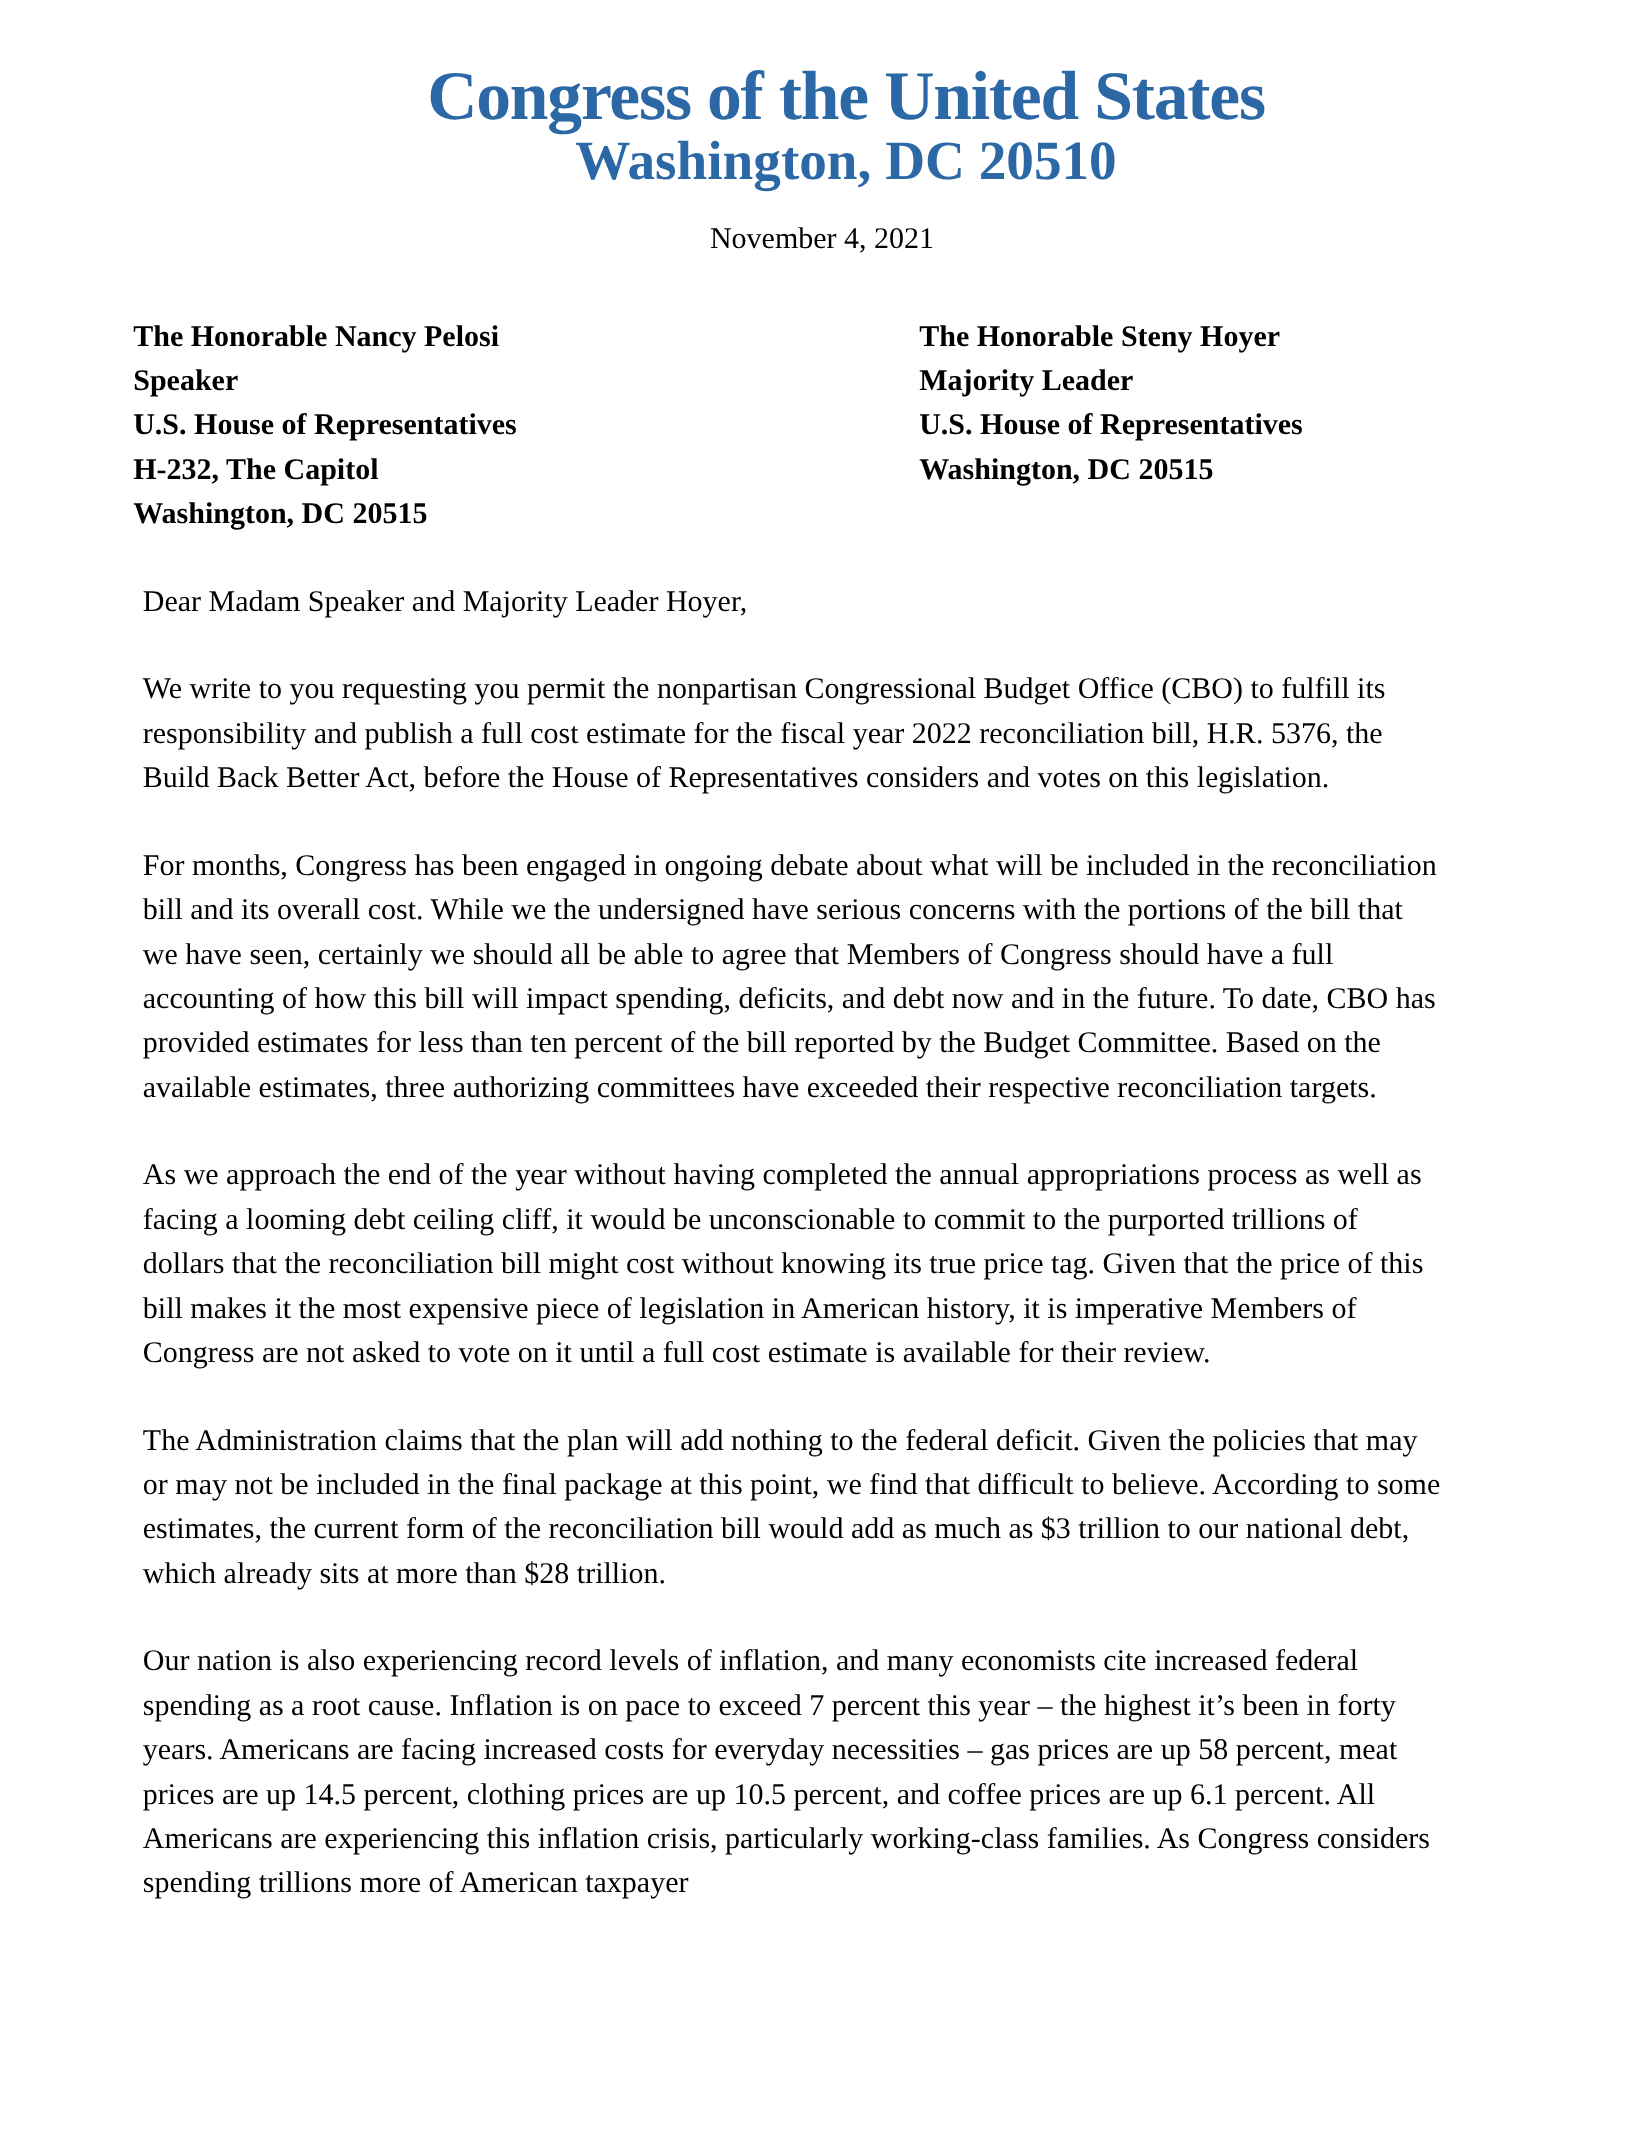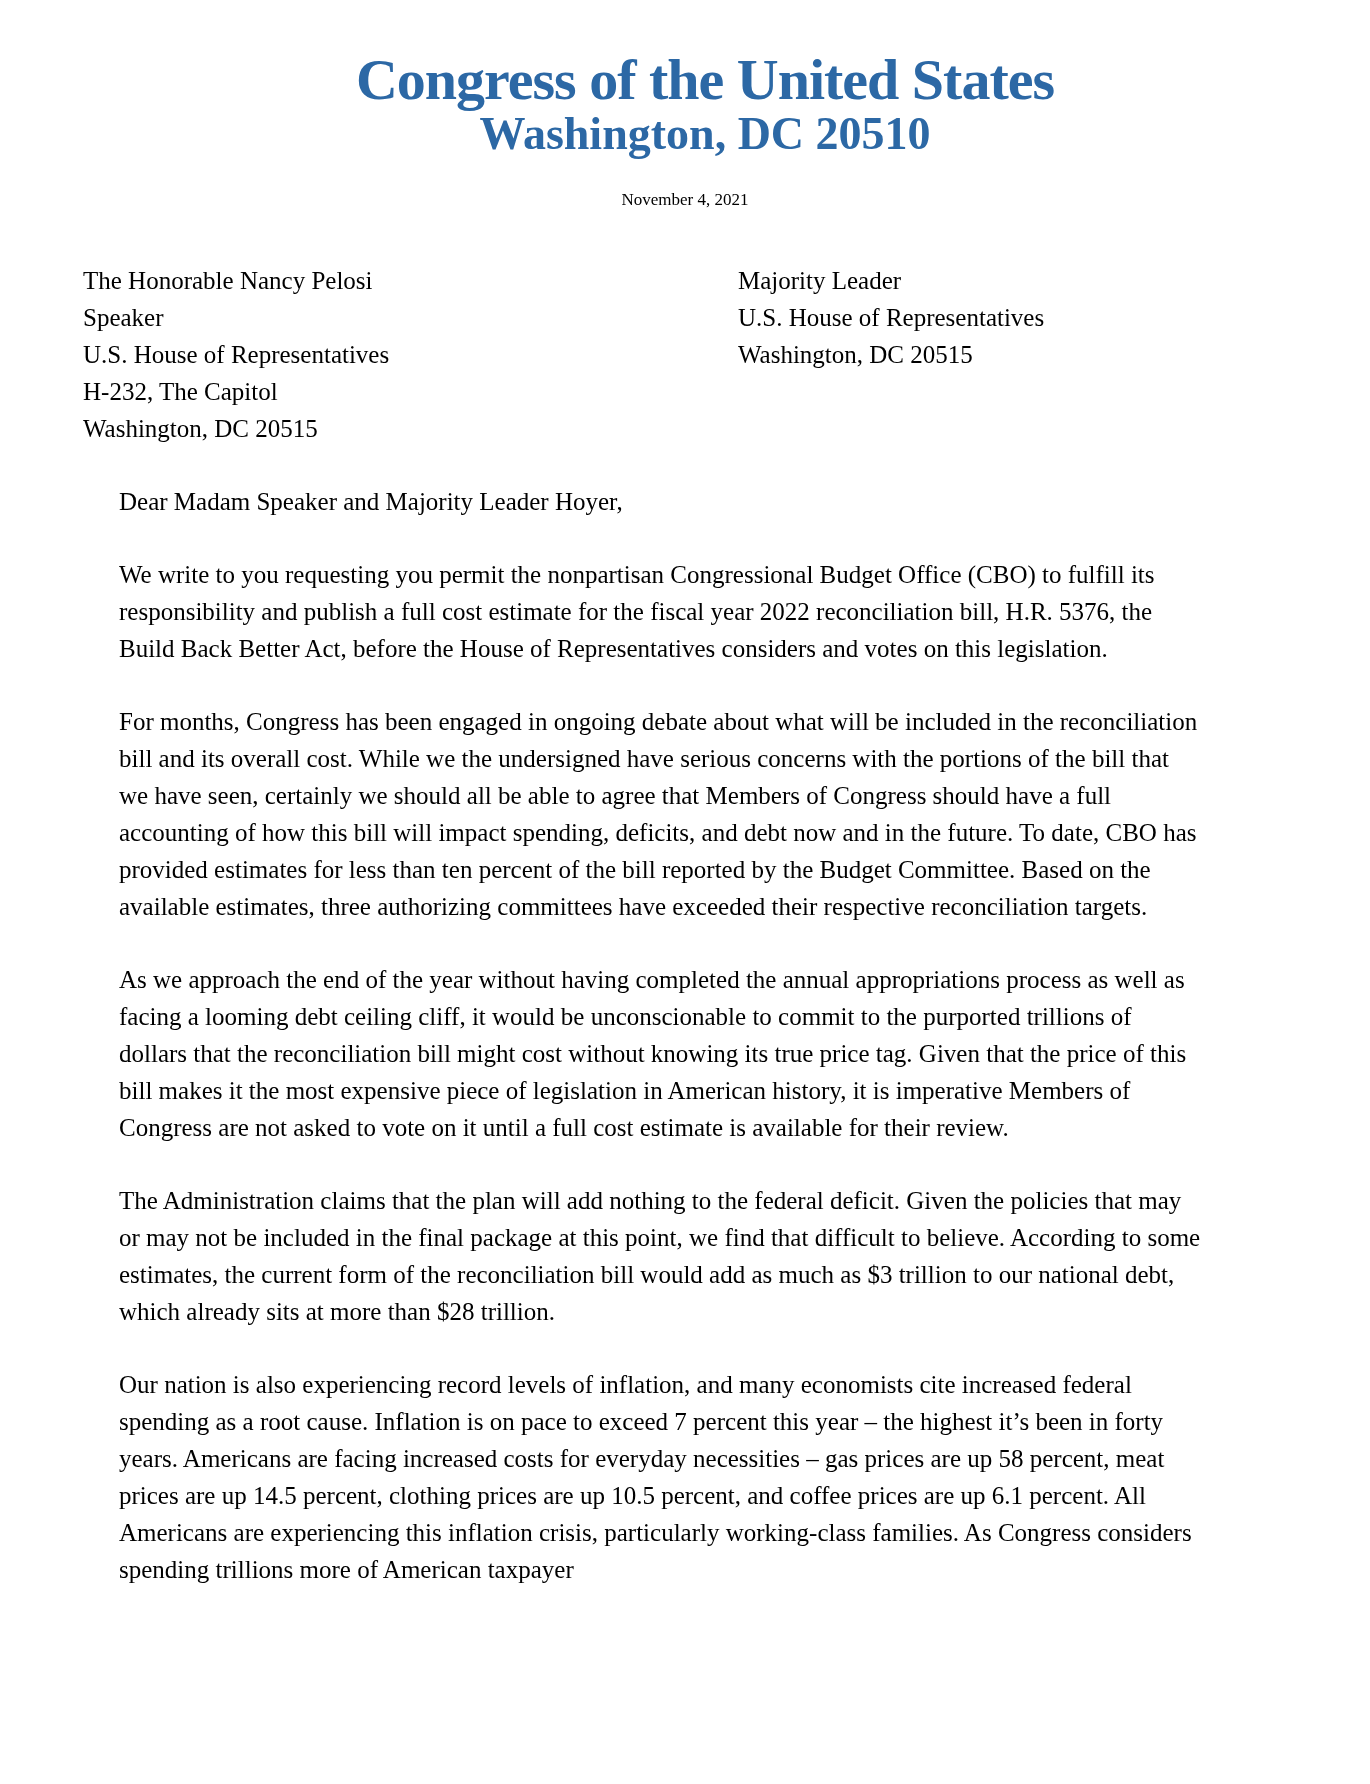--- a/index.html
+++ b/index.html
@@ -34,29 +34,30 @@
     margin-top: 6px;
     font-size: 46px;
     line-height: 36px;
     font-weight: bold;
     color: #2C68A5;
   }
   
   .date-line {
     margin-top: 34px;
     text-align: center;
-    font-size: 17px;
+    font-size: 25px;
     line-height: 28px;
   }
   
   .recipients {
     display: flex;
     margin-top: 48px;
-    padding-left: 83px;
+    padding-left: 111px;
     padding-right: 130px;
+    font-weight: bold;
   }
   .recipient {
     font-size: 25px;
     line-height: 37px;
   }
   .recipient.left {
     width: 655px;
     flex: 0 0 655px;
   }
   .recipient.right {
@@ -87,20 +88,21 @@
 
   <div class="recipients">
     <div class="recipient left">
       <div>The Honorable Nancy Pelosi</div>
       <div>Speaker</div>
       <div>U.S. House of Representatives</div>
       <div>H-232, The Capitol</div>
       <div>Washington, DC 20515</div>
     </div>
     <div class="recipient right">
+      <div>The Honorable Steny Hoyer</div>
       <div>Majority Leader</div>
       <div>U.S. House of Representatives</div>
       <div>Washington, DC 20515</div>
     </div>
   </div>
 
   <div class="letter-body">
     <p class="salutation">Dear Madam Speaker and Majority Leader Hoyer,</p>
     <p>We write to you requesting you permit the nonpartisan Congressional Budget Office (CBO) to fulfill its responsibility and publish a full cost estimate for the fiscal year 2022 reconciliation bill, H.R. 5376, the Build Back Better Act, before the House of Representatives considers and votes on this legislation.</p>
     <p>For months, Congress has been engaged in ongoing debate about what will be included in the reconciliation bill and its overall cost. While we the undersigned have serious concerns with the portions of the bill that we have seen, certainly we should all be able to agree that Members of Congress should have a full accounting of how this bill will impact spending, deficits, and debt now and in the future. To date, CBO has provided estimates for less than ten percent of the bill reported by the Budget Committee. Based on the available estimates, three authorizing committees have exceeded their respective reconciliation targets.</p>

